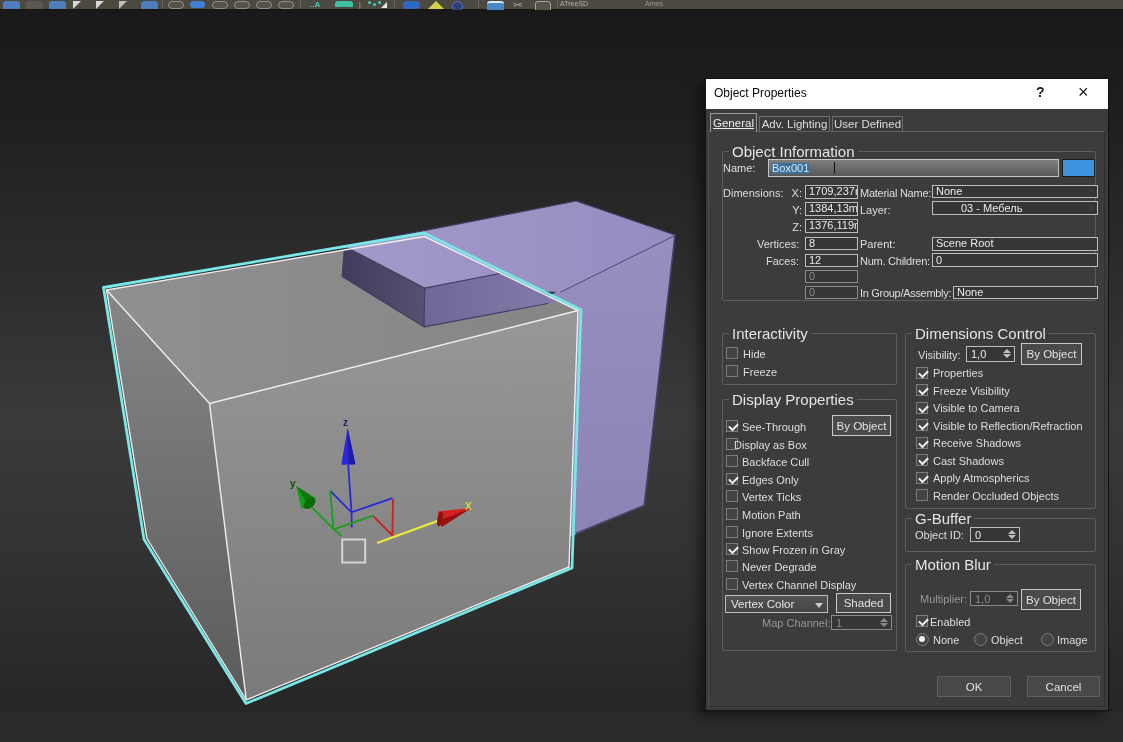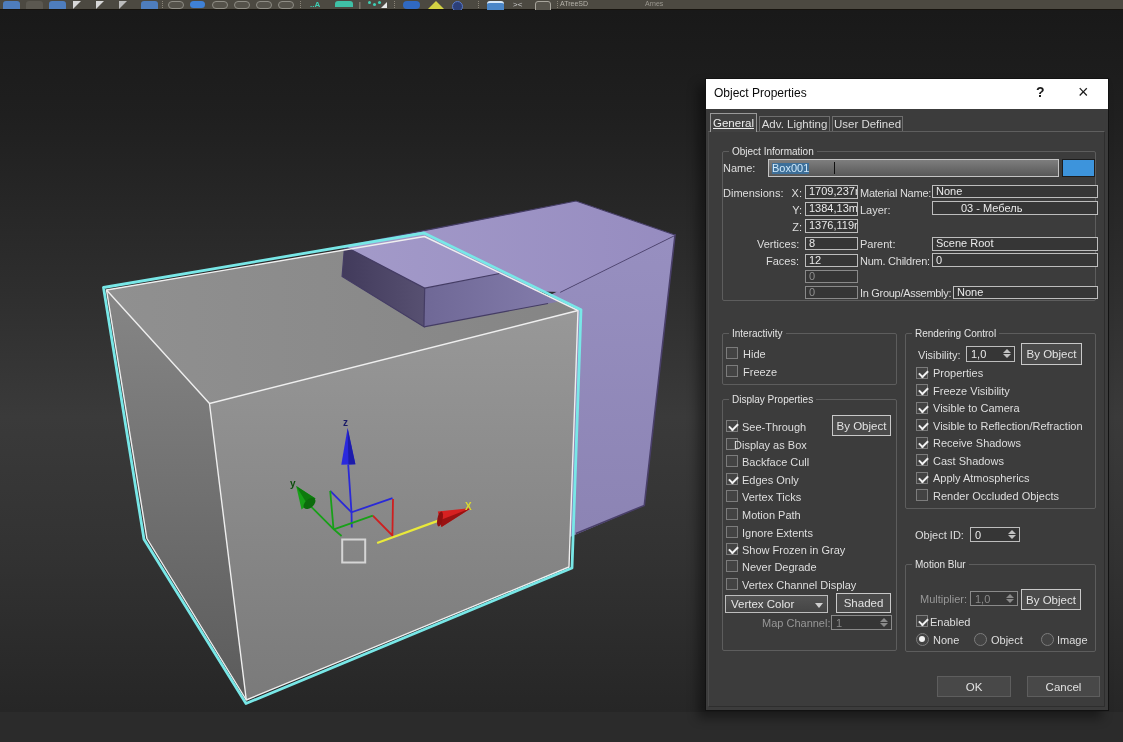--- a/index.html
+++ b/index.html
@@ -10,21 +10,21 @@
 #bstrip{position:absolute;left:0;top:712px;width:1123px;height:30px;background:#2b2b2b;}
 #dlg{position:absolute;left:705px;top:78px;width:402px;height:631px;background:#3c3c3c;border:1px solid #121212;box-shadow:-7px 7px 10px rgba(0,0,0,0.4);}
 #tbarD{position:absolute;left:0;top:0;width:402px;height:30px;background:#fff;}
 #tbarD .t{position:absolute;left:8px;top:7px;font-size:12px;color:#0a0a0a;}
 #tbarD .q{position:absolute;left:330px;top:5px;font-size:14px;color:#1a1a1a;font-weight:bold;}
 #tbarD .x{position:absolute;left:372px;top:3px;font-size:18px;color:#1a1a1a;}
 .tab{position:absolute;box-sizing:border-box;font-size:11.5px;color:#dcdcdc;text-align:center;background:#3a3a3a;border:1px solid #6e6e6e;border-bottom:none;}
 .tab.on{background:#414141;color:#ececec;border-color:#9a9a9a;z-index:3;text-decoration:underline;}
 #page{position:absolute;left:2px;top:52px;width:397px;height:576px;background:#3c3c3c;border-top:1px solid #5f5f5f;border-left:1px solid #4a4a4a;border-right:1px solid #2e2e2e;border-bottom:1px solid #2e2e2e;box-sizing:border-box;}
 .grp{position:absolute;border:1px solid #5d5d5d;border-radius:2px;}
-.gl{position:absolute;top:-7px;font-size:10px;color:#e4e4e4;background:#3c3c3c;padding:0 3px;line-height:13px;white-space:nowrap;}
+.gl{position:absolute;top:-7px;font-size:15px;color:#e4e4e4;background:#3c3c3c;padding:0 3px;line-height:13px;white-space:nowrap;}
 .lb{position:absolute;font-size:11px;color:#dedede;line-height:13px;white-space:nowrap;}
 .lb.dim{color:#979797;}
 .fld{position:absolute;box-sizing:border-box;background:#363636;border:1px solid #bdbdbd;color:#eaeaea;font-size:11px;line-height:11px;padding:0 0 0 3px;white-space:nowrap;overflow:hidden;display:flex;align-items:center;}
 .fld.dis{border-color:#8a8a8a;color:#909090;}
 .cb{position:absolute;width:12px;height:12px;box-sizing:border-box;background:#434343;border:1px solid #7c7c7c;}
 .cb.c::after{content:"";position:absolute;left:2px;top:2px;width:7px;height:4px;border-left:2px solid #f2f2f2;border-bottom:2px solid #f2f2f2;transform:rotate(-45deg);}
 .rd{position:absolute;width:13px;height:13px;box-sizing:border-box;background:#434343;border:1px solid #7c7c7c;border-radius:50%;}
 .rd.c::after{content:"";position:absolute;left:2.5px;top:2.5px;width:6px;height:6px;border-radius:50%;background:#f2f2f2;}
 .btn{position:absolute;box-sizing:border-box;background:#4a4a4a;border:1px solid #c9c9c9;color:#e2e2e2;font-size:11.5px;display:flex;align-items:center;justify-content:center;}
 .btn.plain{border:1px solid #5e5e5e;background:#484848;}
@@ -236,21 +236,21 @@
       <span class="lb" style="left:36px;top:499.5px;">Vertex Channel Display</span>
 <div style="position:absolute;left:19px;top:516px;width:103px;height:18px;box-sizing:border-box;background:linear-gradient(#535353,#454545);border:1px solid #bdbdbd;color:#e6e6e6;font-size:11.5px;line-height:16px;padding-left:5px;">Vertex Color<span style="position:absolute;right:4px;top:7px;width:0;height:0;border-left:4px solid transparent;border-right:4px solid transparent;border-top:5px solid #cfcfcf;"></span></div>
 <div class="btn" style="left:130px;top:514px;width:55px;height:20px;">Shaded</div>
 <span class="lb dim" style="left:56px;top:538px;">Map Channel:</span>
 <div class="spin dis" style="left:125px;top:536px;width:61px;height:15px;">1<span class="ar">
           <i class="up"></i>
           <i class="dn"></i>
         </span></div>
 
 <div class="grp" style="left:199px;top:254px;width:189px;height:174px;">
-        <span class="gl" style="left:6px;">Rendering Control</span>
+        <span class="gl" style="left:6px;">Dimensions Control</span>
       </div>
 <span class="lb" style="left:212px;top:270px;">Visibility:</span>
 <div class="spin" style="left:260px;top:267px;width:49px;height:16px;">1,0<span class="ar">
           <i class="up"></i>
           <i class="dn"></i>
         </span></div>
 <div class="btn" style="left:315px;top:264px;width:61px;height:22px;">By Object</div>
 <span class="cb c" style="left:209.5px;top:287.5px;"></span>
       <span class="lb" style="left:227px;top:288px;">Properties</span>
 <span class="cb c" style="left:209.5px;top:305px;"></span>
@@ -261,20 +261,23 @@
       <span class="lb" style="left:227px;top:340.5px;">Visible to Reflection/Refraction</span>
 <span class="cb c" style="left:209.5px;top:357.5px;"></span>
       <span class="lb" style="left:227px;top:358px;">Receive Shadows</span>
 <span class="cb c" style="left:209.5px;top:375px;"></span>
       <span class="lb" style="left:227px;top:375.5px;">Cast Shadows</span>
 <span class="cb c" style="left:209.5px;top:392.5px;"></span>
       <span class="lb" style="left:227px;top:393px;">Apply Atmospherics</span>
 <span class="cb" style="left:209.5px;top:410px;"></span>
       <span class="lb" style="left:227px;top:410.5px;">Render Occluded Objects</span>
 
+<div class="grp" style="left:199px;top:439px;width:189px;height:32px;">
+        <span class="gl" style="left:6px;">G-Buffer</span>
+      </div>
 <span class="lb" style="left:209px;top:450px;">Object ID:</span>
 <div class="spin" style="left:264px;top:448px;width:50px;height:15px;">0<span class="ar">
           <i class="up"></i>
           <i class="dn"></i>
         </span></div>
 
 <div class="grp" style="left:199px;top:485px;width:189px;height:86px;">
         <span class="gl" style="left:6px;">Motion Blur</span>
       </div>
 <span class="lb dim" style="left:214px;top:514px;">Multiplier:</span>

